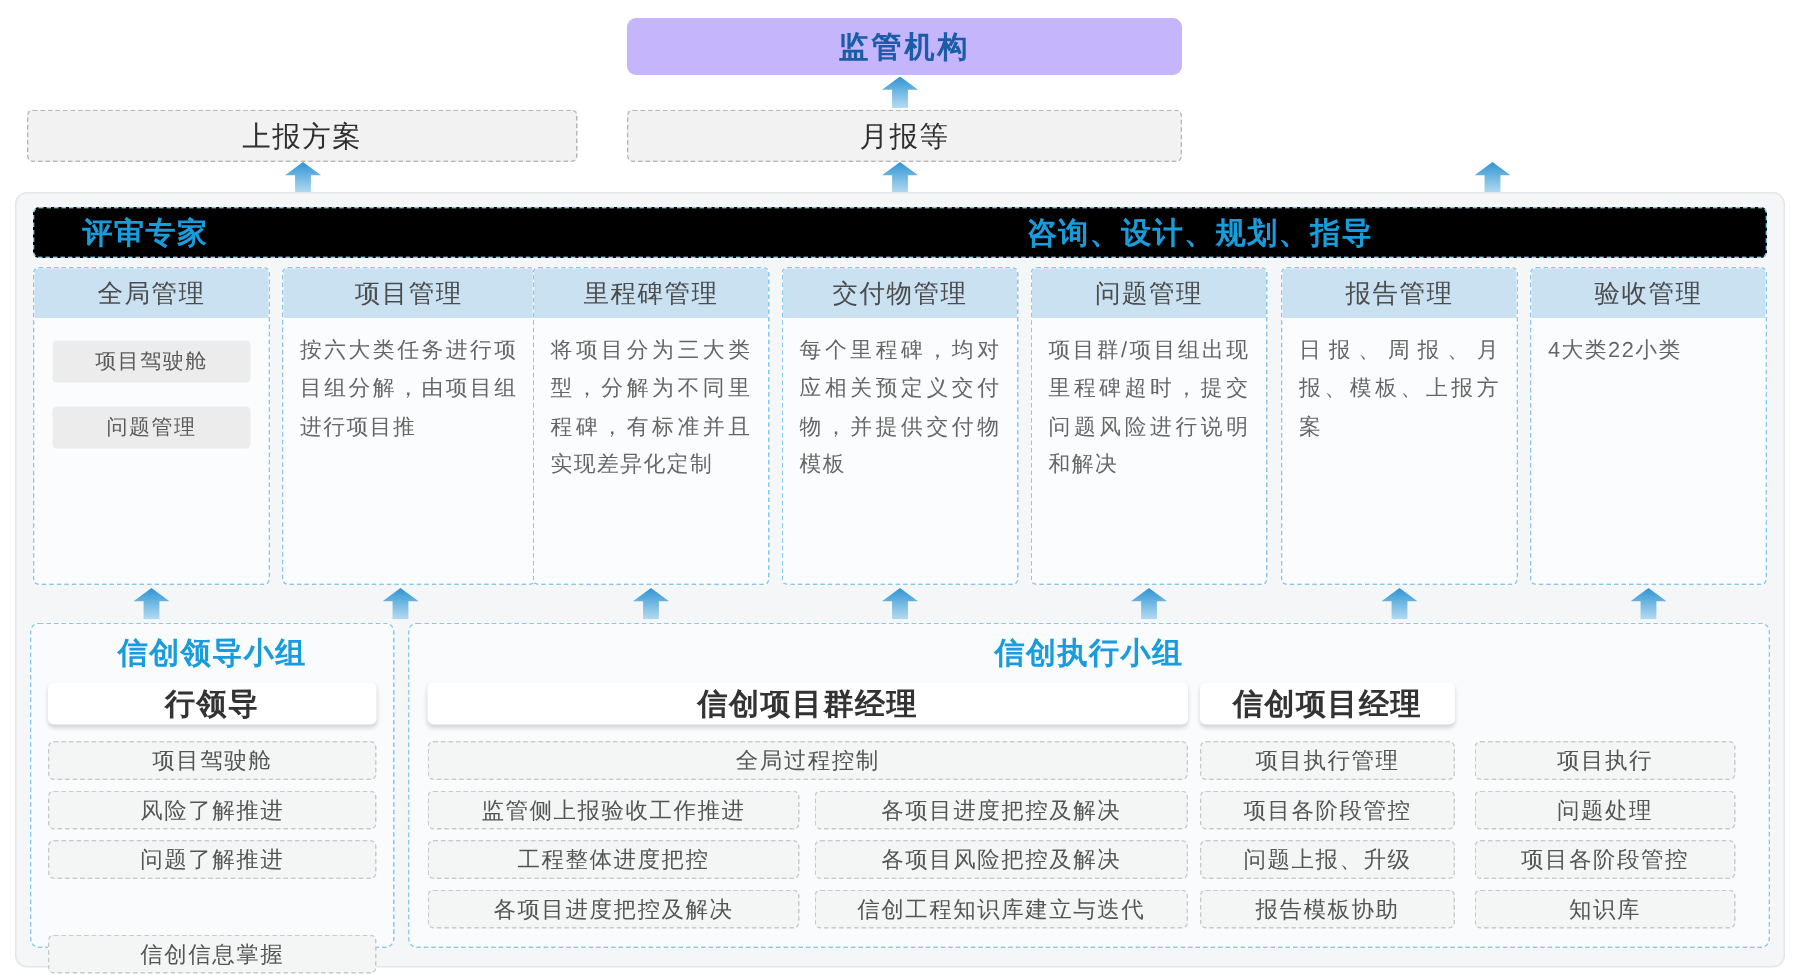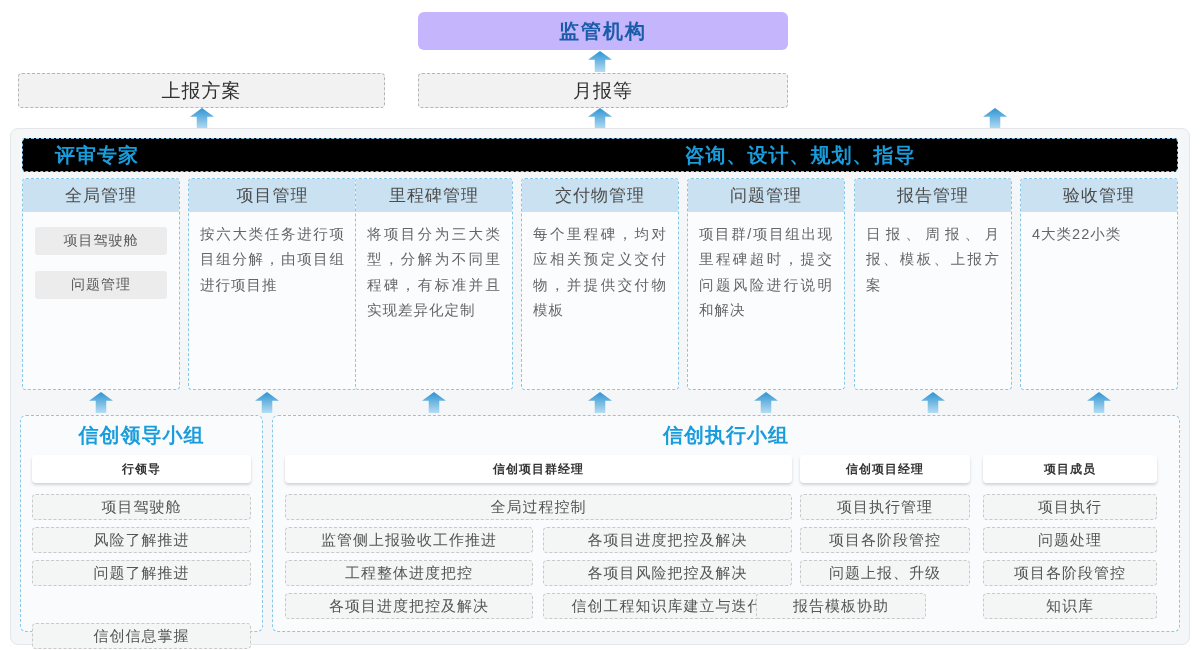--- a/index.html
+++ b/index.html
@@ -27,21 +27,21 @@
   .colhead{position:absolute;left:0;top:0;right:0;height:33px;background:#c9e1f1;border-radius:3px 3px 0 0;
            color:#4c4c4c;font-size:17px;font-weight:normal;display:flex;align-items:center;justify-content:center;letter-spacing:1px;}
   .colbody{position:absolute;left:11px;right:11px;top:43px;color:#666;font-size:14.5px;line-height:1.75;
            text-align:justify;letter-spacing:1px;}
   .colbody p{margin:0 0 12px 0;}
   .btn{position:absolute;left:12px;right:12px;height:28px;background:#ececec;border-radius:3px;color:#5a5a5a;
        font-size:14px;display:flex;align-items:center;justify-content:center;letter-spacing:1px;}
 
   .group{background:#fafbfc;border:1px dashed #86c7ea;border-radius:6px;}
   .grouptitle{display:flex;align-items:center;justify-content:center;}
-  .role{background:#fff;border-radius:4px;box-shadow:0 2px 3px rgba(0,0,0,0.16);color:#333;font-size:12px;
+  .role{background:#fff;border-radius:4px;box-shadow:0 2px 3px rgba(0,0,0,0.16);color:#333;font-size:20px;
         font-weight:bold;display:flex;align-items:center;justify-content:center;letter-spacing:1px;}
   .item{background:#f4f5f5;border:1px dashed #c9c9c9;border-radius:4px;color:#555;font-size:15px;
         display:flex;align-items:center;justify-content:center;letter-spacing:1px;}
 </style>
 </head>
 <body>
 
 <div class="canvas">
 
   <div class="abs regulator" style="left:418px;top:12px;width:370px;height:38px;">监管机构</div>
@@ -125,21 +125,20 @@
   <div class="abs item" style="left:543px;top:527px;width:249px;height:26px;">各项目进度把控及解决</div>
   <div class="abs item" style="left:543px;top:560px;width:249px;height:26px;">各项目风险把控及解决</div>
   <div class="abs item" style="left:285px;top:560px;width:248px;height:26px;">工程整体进度把控</div>
   <div class="abs item" style="left:285px;top:593px;width:248px;height:26px;">各项目进度把控及解决</div>
   <div class="abs item" style="left:543px;top:593px;width:249px;height:26px;">信创工程知识库建立与迭代</div>
 
   <div class="abs role" style="left:800px;top:455px;width:170px;height:28px;">信创项目经理</div>
   <div class="abs item" style="left:800px;top:494px;width:170px;height:26px;">项目执行管理</div>
   <div class="abs item" style="left:800px;top:527px;width:170px;height:26px;">项目各阶段管控</div>
   <div class="abs item" style="left:800px;top:560px;width:170px;height:26px;">问题上报、升级</div>
-  <div class="abs item" style="left:756px;top:593px;width:170px;height:26px;">报告模板协助</div>
+  <div class="abs item" style="left:800px;top:593px;width:170px;height:26px;">报告模板协助</div>
 
-  <div class="abs role" style="left:983px;top:455px;width:174px;height:28px;">项目成员</div>
   <div class="abs item" style="left:983px;top:494px;width:174px;height:26px;">项目执行</div>
   <div class="abs item" style="left:983px;top:527px;width:174px;height:26px;">问题处理</div>
   <div class="abs item" style="left:983px;top:560px;width:174px;height:26px;">项目各阶段管控</div>
   <div class="abs item" style="left:983px;top:593px;width:174px;height:26px;">知识库</div>
 
 </div>
 
 </body></html>

